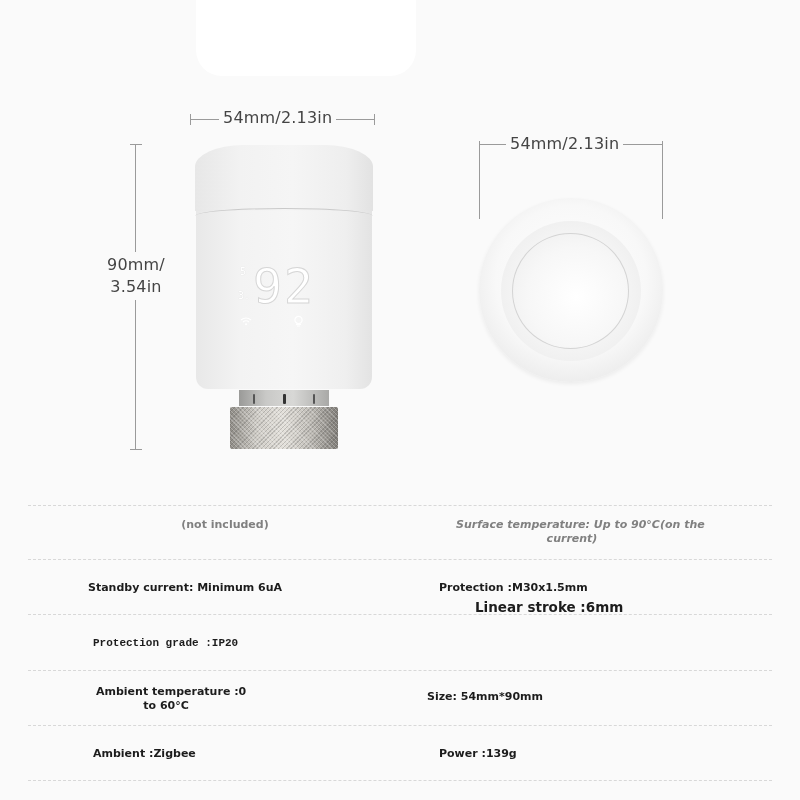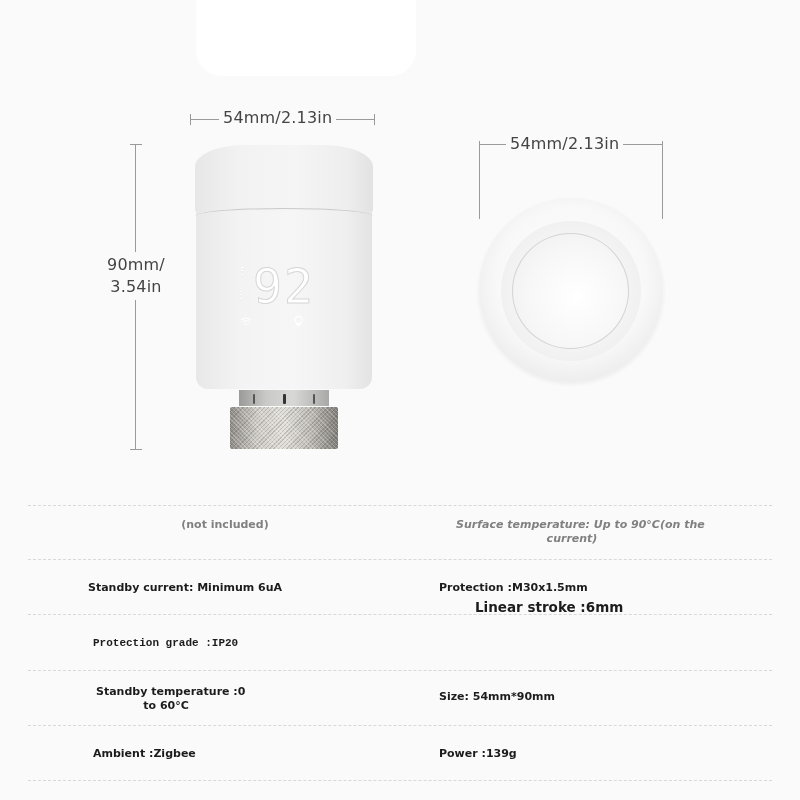--- a/index.html
+++ b/index.html
@@ -169,20 +169,20 @@
     <div>current)</div>
   </div>
 
   <div class="spec" style="left:88px; top:581px;">Standby current: Minimum 6uA</div>
   <div class="spec" style="left:439px; top:581px;">Protection :M30x1.5mm</div>
 
   <div class="spec" style="left:93px; top:636px;font-family:Liberation Mono, monospace;">Protection grade :IP20</div>
   <div class="spec large" style="left:439px; top:600px;margin-left:36px;">Linear stroke :6mm</div>
 
   <div class="spec center" style="left:96px; top:685px; width:140px;">
-    <div>Standby temperature :0</div>
+    <div>Ambient temperature :0</div>
     <div>to 60°C</div>
   </div>
-  <div class="spec" style="left:439px; top:690px;">Size: 54mm*90mm</div>
+  <div class="spec" style="left:427px; top:690px;">Size: 54mm*90mm</div>
 
   <div class="spec" style="left:93px; top:747px;">Ambient :Zigbee</div>
   <div class="spec" style="left:439px; top:747px;">Power :139g</div>
 </div>
 
 </body></html>

